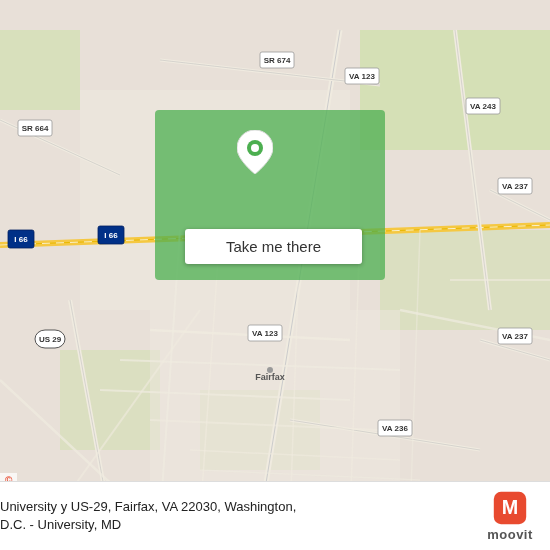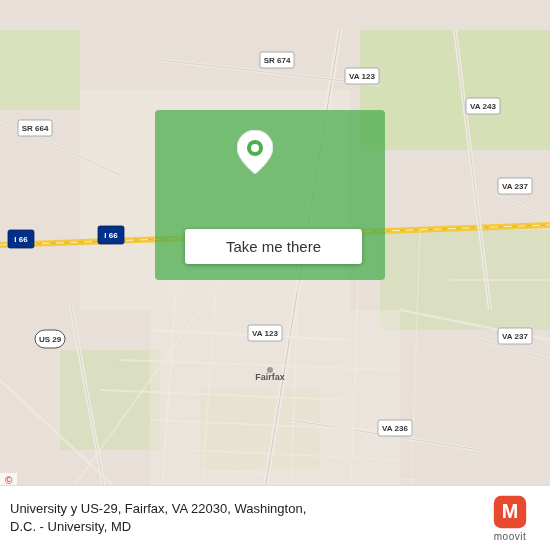--- a/index.html
+++ b/index.html
@@ -78,21 +78,21 @@
       text-align: right;
     }
 
     
     #info-bar {
       position: absolute;
       bottom: 0;
       left: 0;
       width: 100%;
       background: white;
-      padding: 8px 10px 8px 10px;
+      padding: 8px 10px 8px 0;
       display: flex;
       align-items: center;
       justify-content: space-between;
       border-top: 1px solid #ddd;
       min-height: 60px;
       margin-top: 48px;
     }
 
     #attribution {
       position: absolute;
@@ -127,24 +127,24 @@
       align-items: center;
       min-width: 60px;
     }
 
     #moovit-icon {
       width: 36px;
       height: 36px;
     }
 
     #moovit-text {
-      font-size: 10px;
+      font-size: 13px;
       color: #555;
       margin-top: 1px;
-      font-weight: normal;
+      font-weight: bold;
       letter-spacing: 0.5px;
     }
 
     .road-label {
       font-size: 9px;
       fill: #555;
       font-family: Arial, sans-serif;
     }
 
     .highway-shield {

